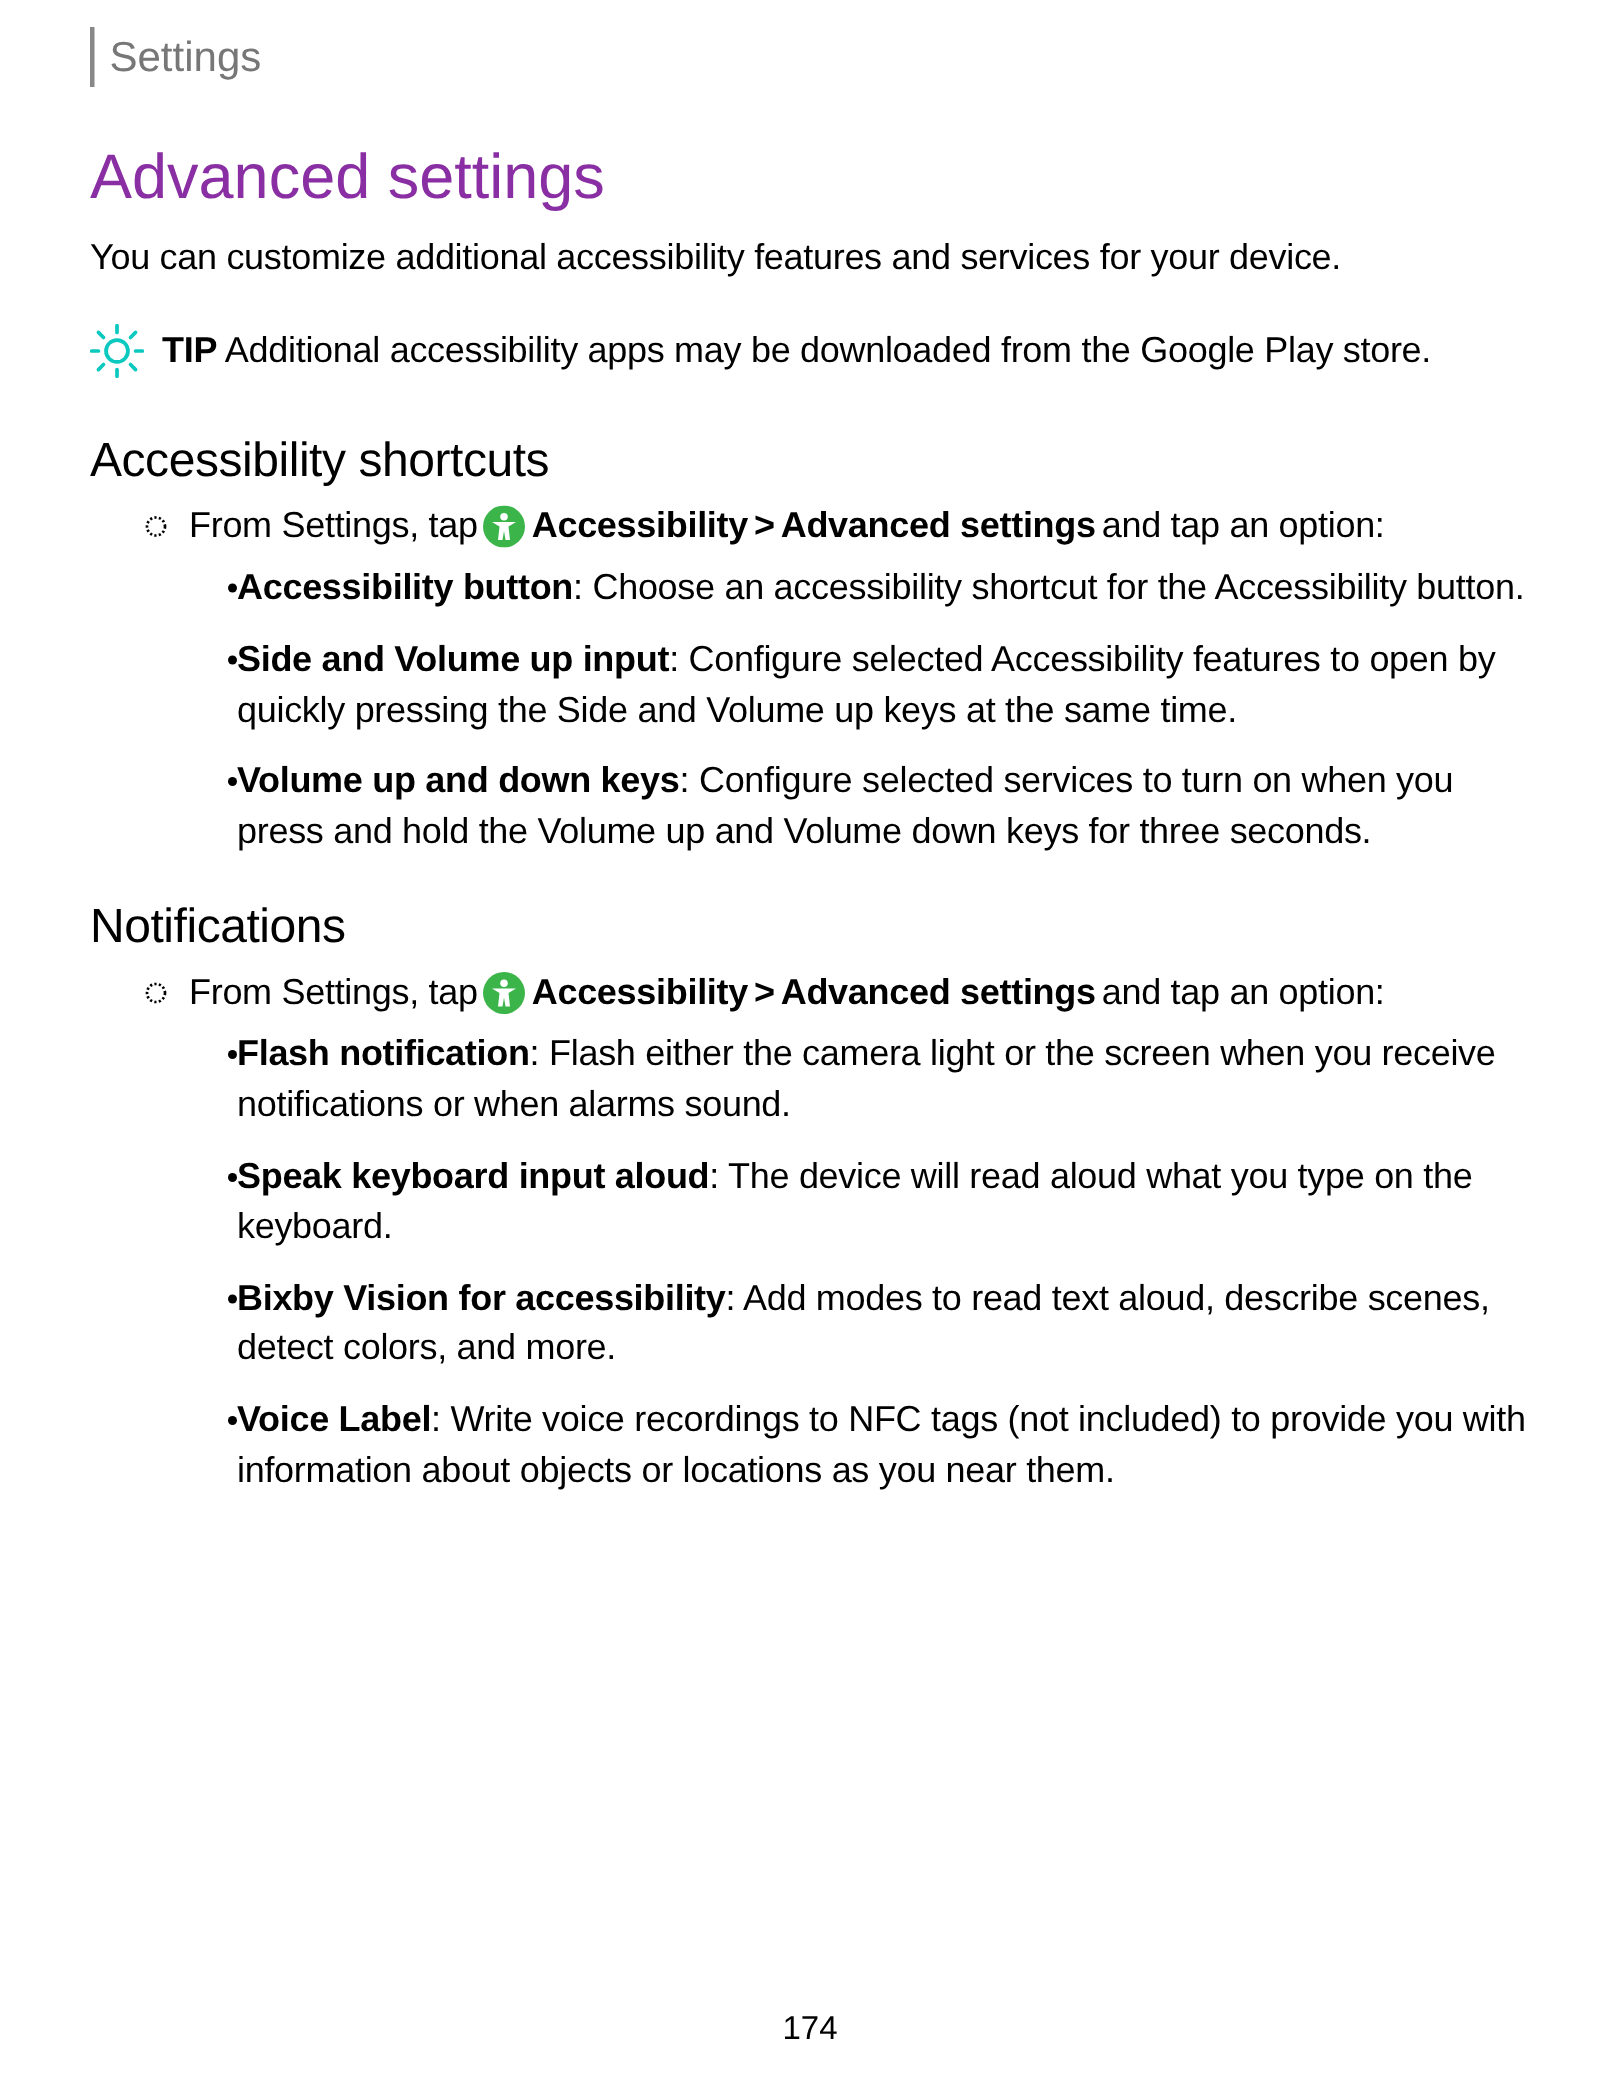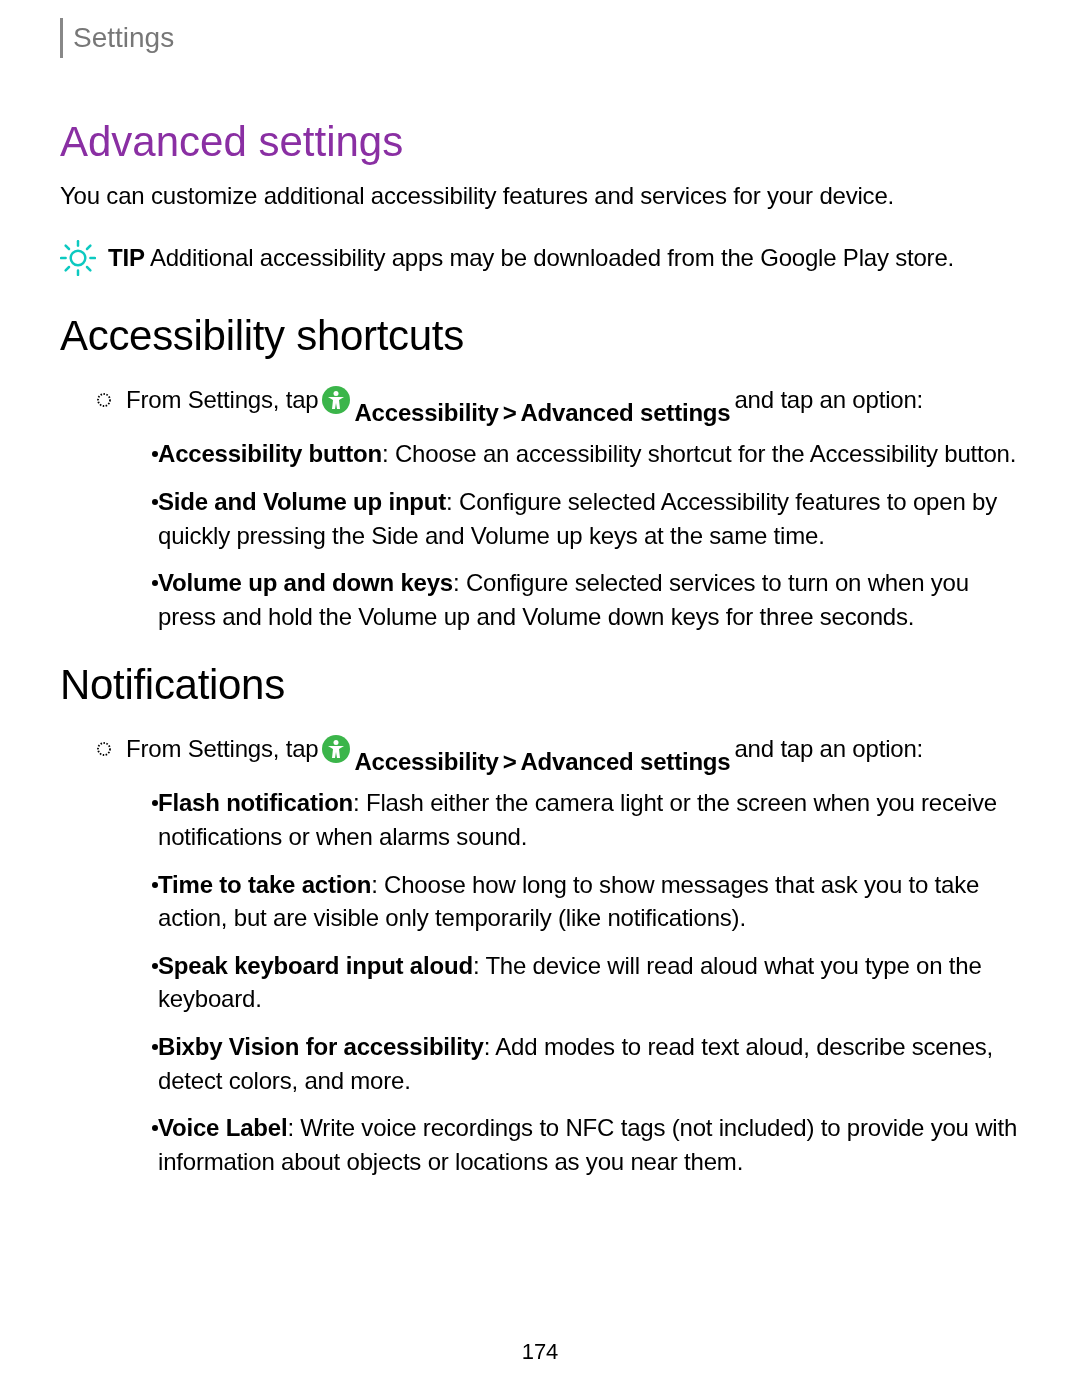--- a/index.html
+++ b/index.html
@@ -8,21 +8,21 @@
     height: 1397px;
     background: #fff;
     font-family: -apple-system, BlinkMacSystemFont, "Segoe UI", Arial, sans-serif;
     color: #000;
     position: relative;
     padding: 18px 60px 0 60px;
   }
   .top-header {
     display: flex;
     align-items: center;
-    margin-bottom: 60px;
+    margin-bottom: 36px;
   }
   .top-header .bar {
     width: 3px;
     height: 40px;
     background: #888;
     margin-right: 10px;
   }
   .top-header-text {
     font-size: 28px;
     color: #777;
@@ -46,41 +46,41 @@
     gap: 12px;
     margin-bottom: 36px;
   }
   .tip-icon svg { width: 36px; height: 36px; display: block; }
   .tip-text {
     font-size: 24px;
     letter-spacing: -0.2px;
   }
   .tip-label { font-weight: 700; }
   .h2 {
-    font-size: 42px;
+    font-size: 32px;
     font-weight: 400;
     margin-bottom: 12px;
     letter-spacing: -0.3px;
   }
   .step-line {
     display: flex;
     align-items: center;
     gap: 4px;
     font-size: 24px;
     margin-left: 36px;
     margin-bottom: 10px;
     flex-wrap: wrap;
     letter-spacing: -0.2px;
   }
   .ring-bullet {
     margin-right: 10px;
   }
   .ring-bullet svg { width: 16px; height: 16px; display: block; }
   .acc-icon svg { width: 28px; height: 28px; display: block; vertical-align: middle; }
-  .bold { font-weight: 700; margin-top: 27px; }
+  .bold { font-weight: 700; }
   .sub-list {
     margin-left: 92px;
     margin-bottom: 28px;
   }
   .sub-item {
     display: flex;
     align-items: flex-start;
     font-size: 24px;
     line-height: 1.4;
     margin-bottom: 14px;
@@ -193,24 +193,20 @@
   <span class="bold">Advanced settings</span>
   <span>and tap an option:</span>
 </div>
 <div class="sub-list">
   <div class="sub-item">
     <div class="dot-bullet"></div>
     <div class="sub-text"><span class="bold">Flash notification</span><span>: Flash either the camera light or the screen when you receive notifications or when alarms sound.</span></div>
   </div>
   <div class="sub-item">
     <div class="dot-bullet"></div>
-    <div class="sub-text"><span class="bold">Time to take action</span><span>: Choose how long to show messages that ask you to take action, but are visible only temporarily (like notifications).</span></div>
-  </div>
-  <div class="sub-item">
-    <div class="dot-bullet"></div>
     <div class="sub-text"><span class="bold">Speak keyboard input aloud</span><span>: The device will read aloud what you type on the keyboard.</span></div>
   </div>
   <div class="sub-item">
     <div class="dot-bullet"></div>
     <div class="sub-text"><span class="bold">Bixby Vision for accessibility</span><span>: Add modes to read text aloud, describe scenes, detect colors, and more.</span></div>
   </div>
   <div class="sub-item">
     <div class="dot-bullet"></div>
     <div class="sub-text"><span class="bold">Voice Label</span><span>: Write voice recordings to NFC tags (not included) to provide you with information about objects or locations as you near them.</span></div>
   </div>

